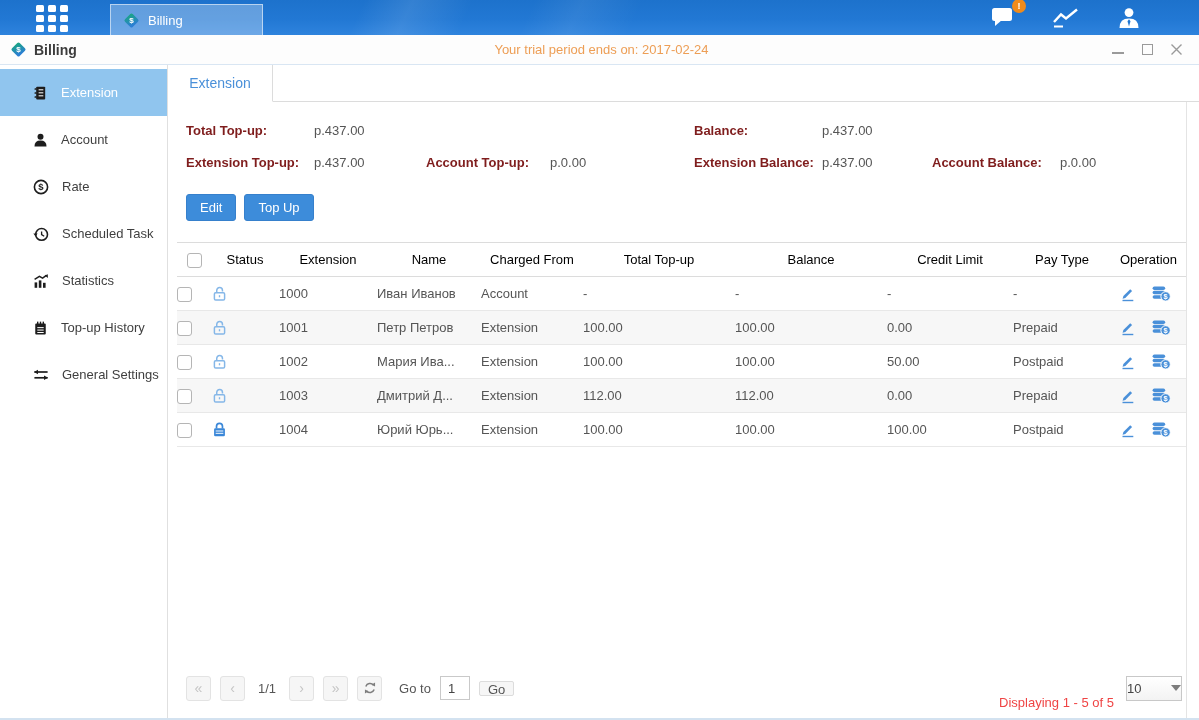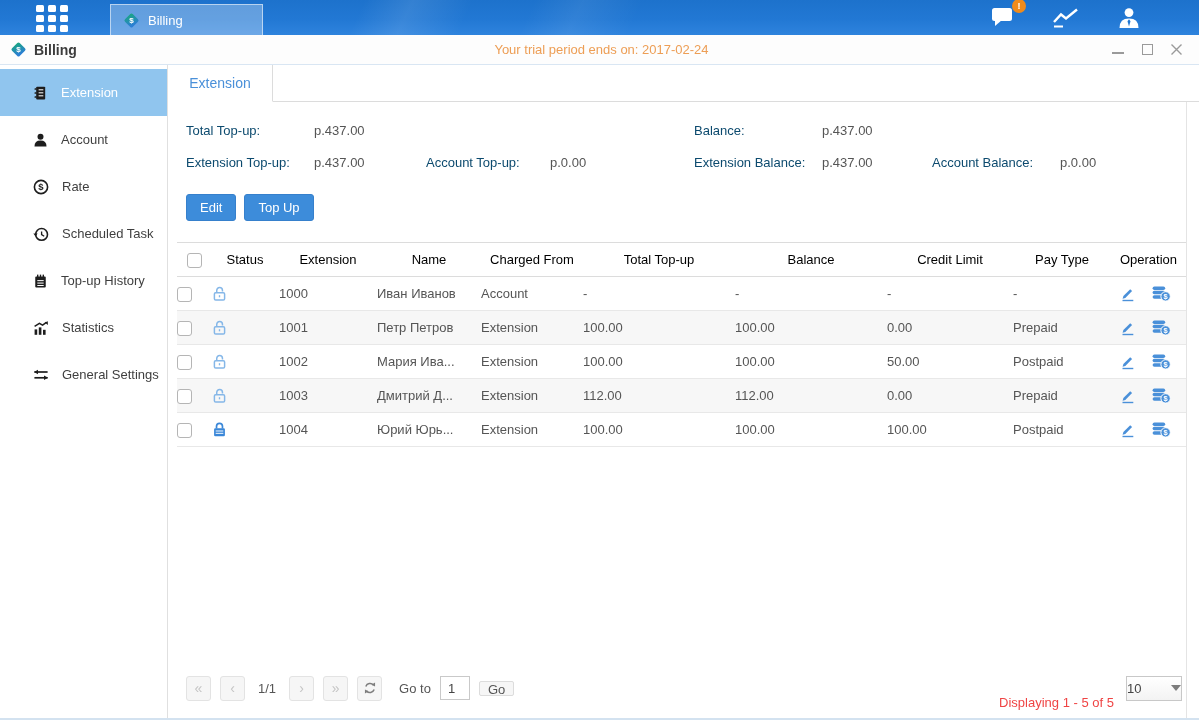--- a/index.html
+++ b/index.html
@@ -36,21 +36,21 @@
   .main { flex:1; display:flex; flex-direction:column; min-width:0; }
   .tabstrip { height:37px; border-bottom:1px solid #dcdcdc; display:flex; }
   .tab { width:105px; height:37px; margin-bottom:-1px; background:#fff; border-right:1px solid #dcdcdc; border-bottom:1px solid #fff; display:flex; align-items:center; justify-content:center; color:#4a90d9; font-size:14px; cursor:pointer; }
 
   .content { flex:1; display:flex; flex-direction:column; margin-right:12px; border-right:1px solid #e4e4e4; padding-left:9px; min-height:0; }
 
   
   .summary { display:flex; padding-top:12px; margin-left:9px; }
   .sum-left { width:508px; flex:none; display:grid; grid-template-columns:128px 112px 124px 1fr; grid-auto-rows:32px; align-items:center; }
   .sum-right { flex:1; display:grid; grid-template-columns:128px 110px 128px 1fr; grid-auto-rows:32px; align-items:center; }
-  .lbl { font-weight:normal; color:#0c4a6e; }
+  .lbl { font-weight:bold; color:#7f1d1d; }
   .val { color:#555; }
   .span-rest { grid-column:2 / 5; }
 
   
   .btnrow { display:flex; gap:8px; margin:16px 0 0 9px; }
   .btn-blue { background:#3d8cda; border:1px solid #3680cc; color:#fff; font-size:13px; height:27px; padding:0 13px; border-radius:3px; cursor:pointer; font-family:inherit; }
 
   
   table { border-collapse:collapse; width:100%; margin-top:21px; table-layout:fixed; }
   thead th { height:34px; border-top:1px solid #dcdcdc; border-bottom:1px solid #dcdcdc; font-weight:normal; color:#000000; font-size:13px; text-align:center; }
@@ -185,40 +185,40 @@
     </div>
     <div class="side-item">
       <svg width="16" height="16" viewBox="0 0 16 16">
         <circle cx="8.6" cy="8.4" r="5.9" fill="none" stroke="#1d1d1d" stroke-width="1.6"></circle>
         <path d="M8.6,5.4 L8.6,8.6 L11.2,10.2" fill="none" stroke="#1d1d1d" stroke-width="1.3"></path>
         <polygon points="0.4,7.4 4.6,7.4 2.5,10.4" fill="#1d1d1d"></polygon>
       </svg>
       <span>Scheduled Task</span>
     </div>
     <div class="side-item">
+      <svg width="16" height="16" viewBox="0 0 16 16" fill="#1d1d1d">
+        <rect x="1.6" y="9.4" width="2.6" height="5.4"></rect>
+        <rect x="5.8" y="7.4" width="2.6" height="7.4"></rect>
+        <rect x="10" y="9.8" width="2.6" height="5"></rect>
+        <path d="M1.6,6.4 L6.4,3.4 L9.6,5.2 L13.4,2.4" fill="none" stroke="#1d1d1d" stroke-width="1.5"></path>
+        <polygon points="14.8,1.2 14.9,5 11.8,2.6"></polygon>
+      </svg>
+      <span>Statistics</span>
+    </div>
+    <div class="side-item">
       <svg width="15" height="16" viewBox="0 0 16 16">
         <rect x="2.4" y="3.2" width="11.2" height="11.6" rx="1" fill="#1d1d1d"></rect>
         <line x1="5" y1="1.2" x2="5" y2="4.6" stroke="#1d1d1d" stroke-width="1.5"></line>
         <line x1="8" y1="1.2" x2="8" y2="4.6" stroke="#1d1d1d" stroke-width="1.5"></line>
         <line x1="11" y1="1.2" x2="11" y2="4.6" stroke="#1d1d1d" stroke-width="1.5"></line>
         <line x1="4.6" y1="7.6" x2="11.4" y2="7.6" stroke="#fff" stroke-width="1.1"></line>
         <line x1="4.6" y1="10.2" x2="11.4" y2="10.2" stroke="#fff" stroke-width="1.1"></line>
         <line x1="4.6" y1="12.8" x2="11.4" y2="12.8" stroke="#fff" stroke-width="1.1"></line>
       </svg>
       <span>Top-up History</span>
-    </div>
-    <div class="side-item">
-      <svg width="16" height="16" viewBox="0 0 16 16" fill="#1d1d1d">
-        <rect x="1.6" y="9.4" width="2.6" height="5.4"></rect>
-        <rect x="5.8" y="7.4" width="2.6" height="7.4"></rect>
-        <rect x="10" y="9.8" width="2.6" height="5"></rect>
-        <path d="M1.6,6.4 L6.4,3.4 L9.6,5.2 L13.4,2.4" fill="none" stroke="#1d1d1d" stroke-width="1.5"></path>
-        <polygon points="14.8,1.2 14.9,5 11.8,2.6"></polygon>
-      </svg>
-      <span>Statistics</span>
     </div>
     <div class="side-item">
       <svg width="16" height="16" viewBox="0 0 16 16">
         <line x1="1.4" y1="5" x2="14.6" y2="5" stroke="#1d1d1d" stroke-width="1.7"></line>
         <polygon points="1,5 5,2.8 5,7.2" fill="#1d1d1d"></polygon>
         <line x1="1.4" y1="10.8" x2="14.6" y2="10.8" stroke="#1d1d1d" stroke-width="1.7"></line>
         <polygon points="15,10.8 11,8.6 11,13" fill="#1d1d1d"></polygon>
       </svg>
       <span>General Settings</span>
     </div>

